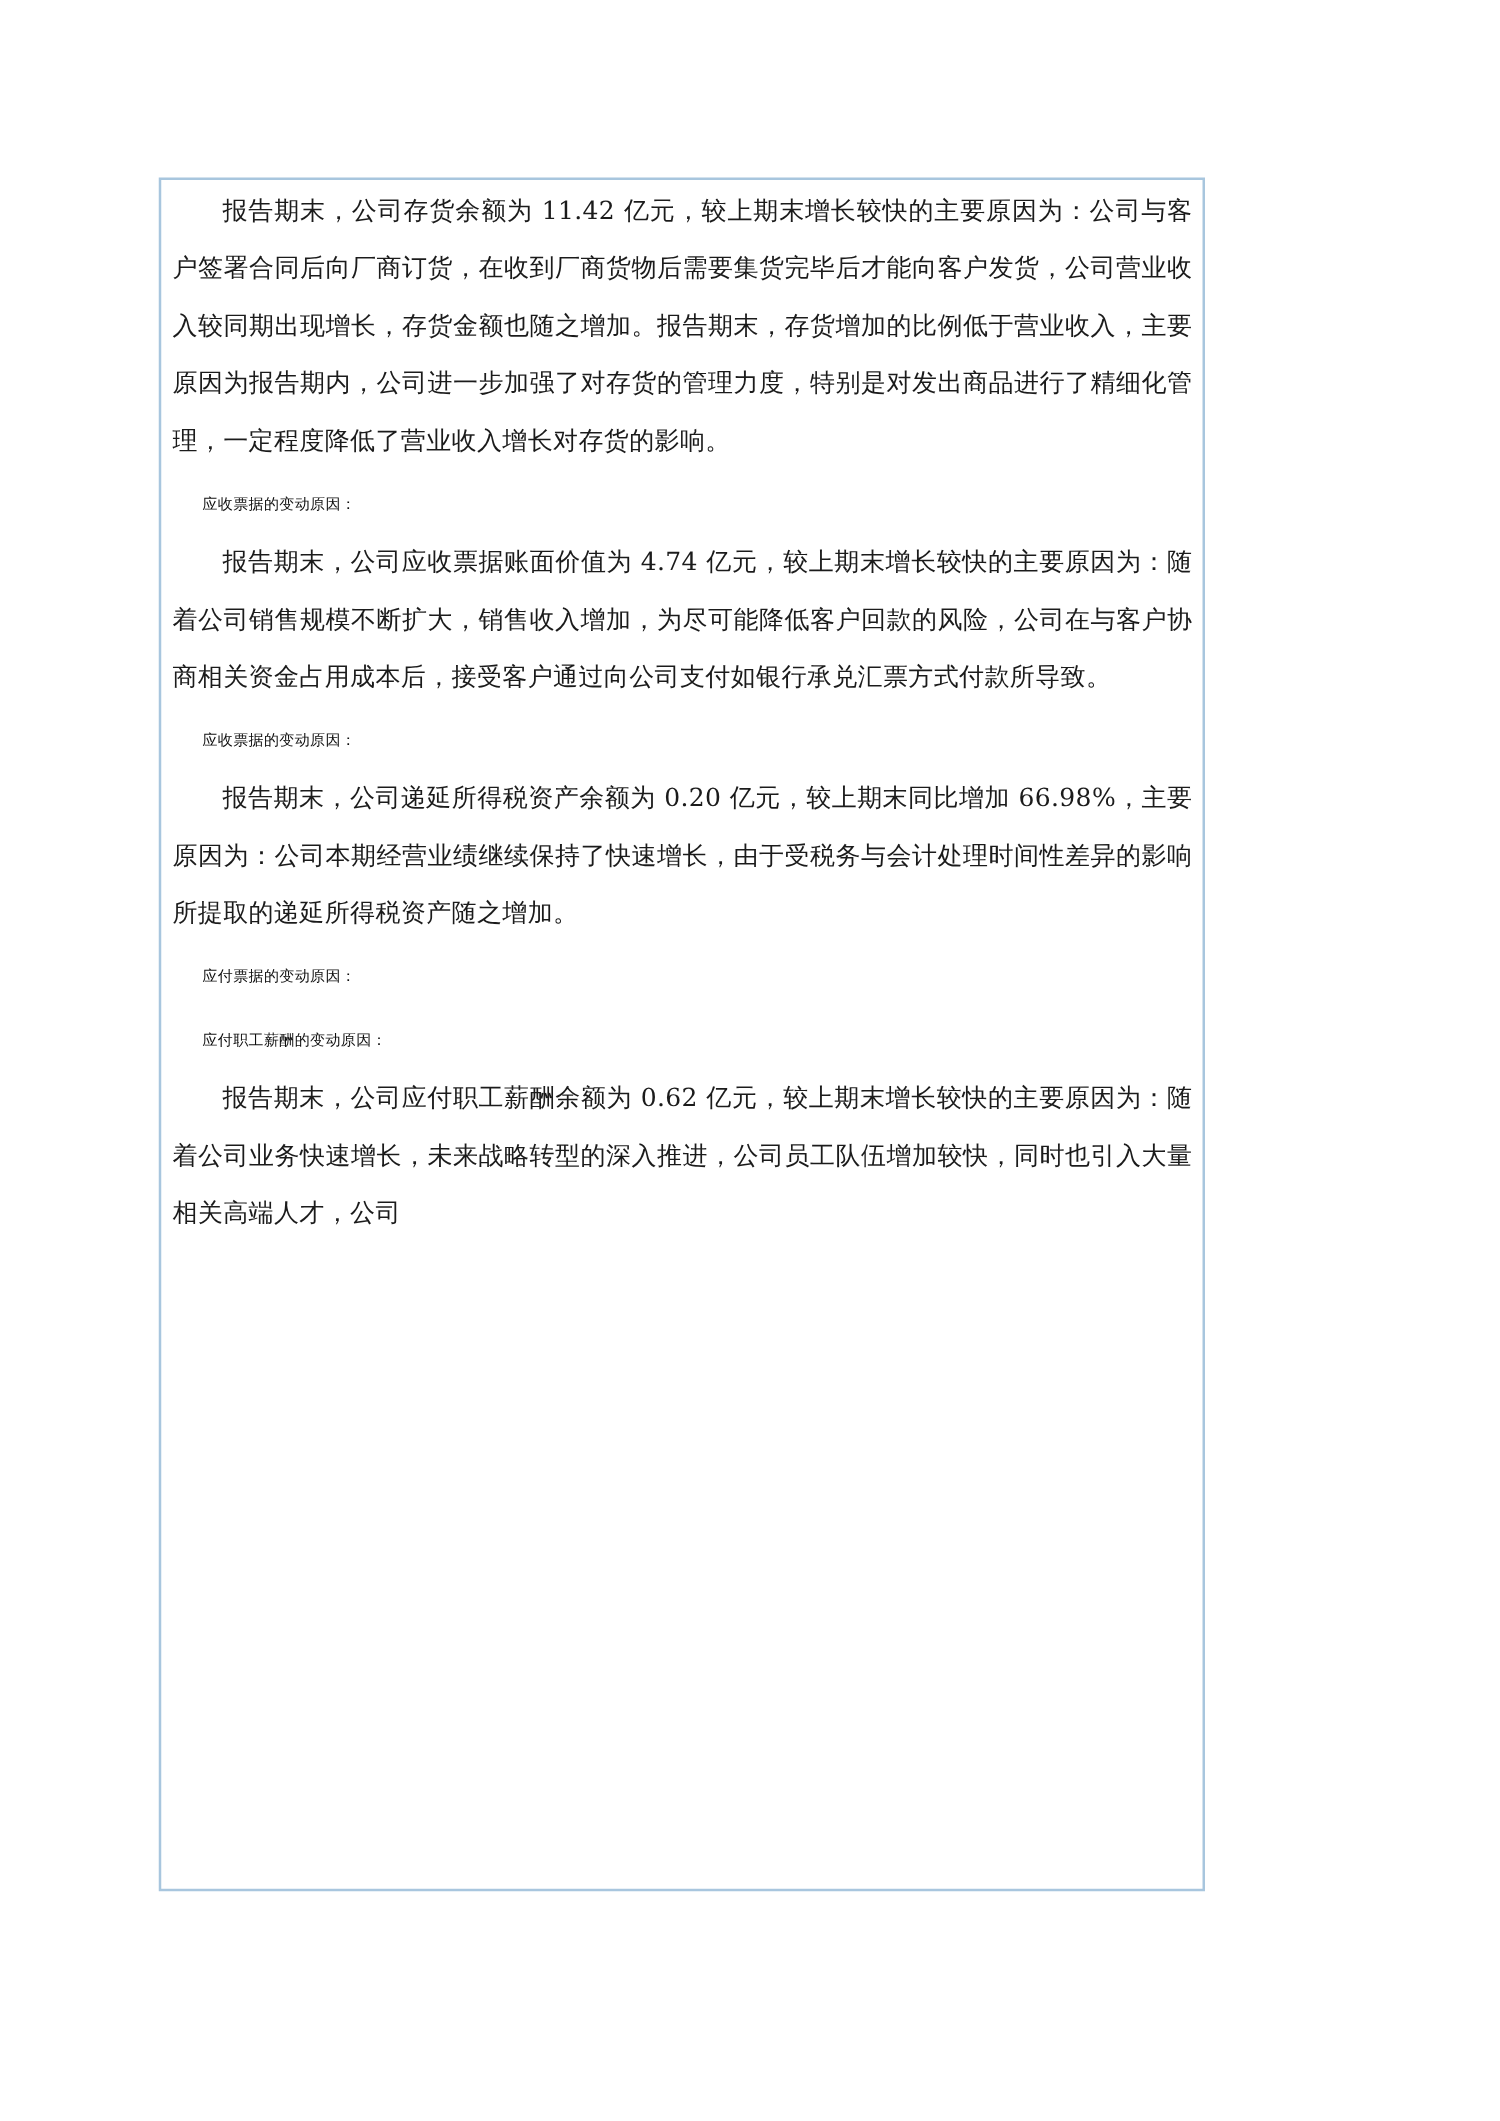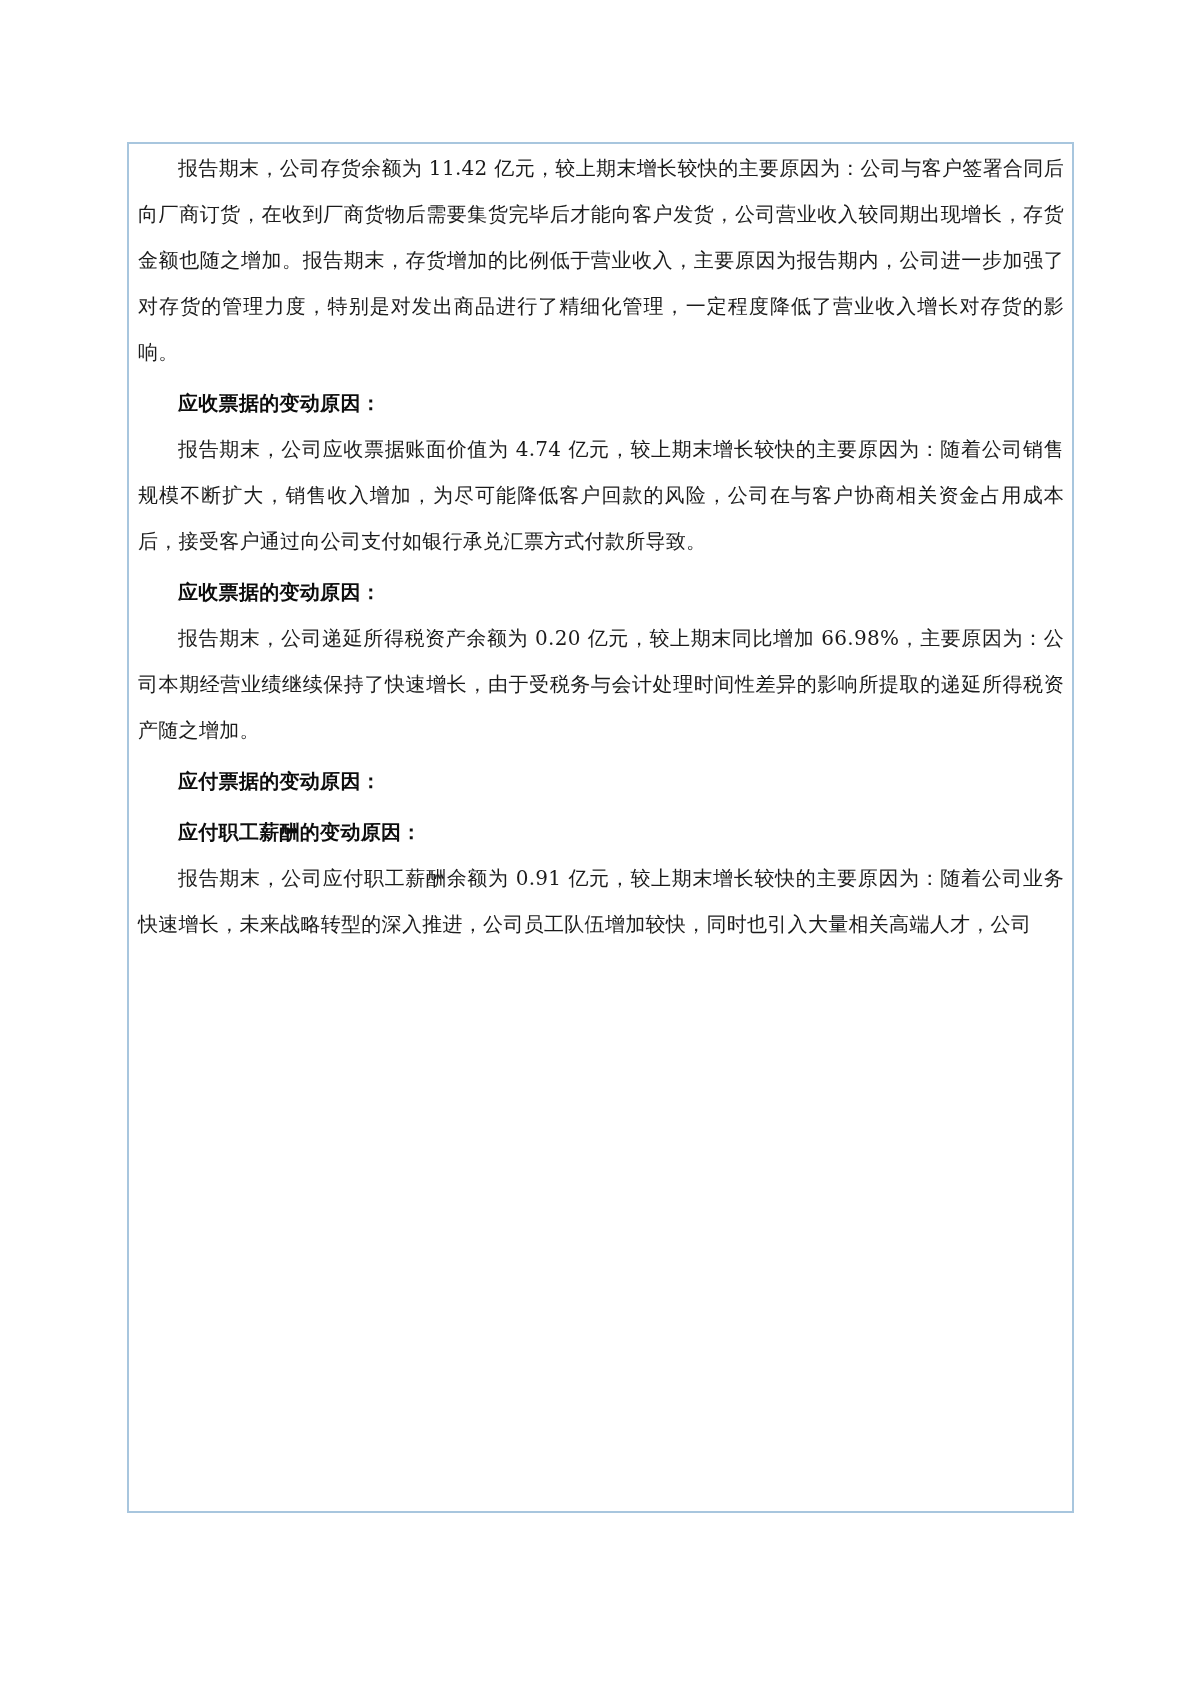--- a/index.html
+++ b/index.html
@@ -10,52 +10,52 @@
   body {
     position: relative;
     width: 1200px;
     height: 1697px;
     font-family: "DejaVu Serif", "Liberation Serif", serif;
   }
   .doc-box {
     position: absolute;
     left: 127px;
     top: 142px;
-    width: 947px;
+    width: 837px;
     height: 1371px;
     box-sizing: border-box;
     border: 2px solid #a8c6de;
     background: #ffffff;
     padding: 1px 8px 0 9px;
     overflow: hidden;
   }
   .para {
     margin: 0;
     font-size: 20px;
     line-height: 46px;
     color: #1b1b1b;
     text-align: justify;
     text-indent: 2em;
     letter-spacing: 0.3px;
   }
   .heading {
     margin: 5px 0 0 0;
-    font-size: 20px;
+    font-size: 12px;
     line-height: 46px;
-    font-weight: bold;
+    font-weight: normal;
     color: #0d0d0d;
     text-indent: 2em;
     letter-spacing: 0.3px;
   }
 </style>
 </head>
 <body>
 
 <div class="doc-box">
   <p class="para">报告期末，公司存货余额为 11.42 亿元，较上期末增长较快的主要原因为：公司与客户签署合同后向厂商订货，在收到厂商货物后需要集货完毕后才能向客户发货，公司营业收入较同期出现增长，存货金额也随之增加。报告期末，存货增加的比例低于营业收入，主要原因为报告期内，公司进一步加强了对存货的管理力度，特别是对发出商品进行了精细化管理，一定程度降低了营业收入增长对存货的影响。</p>
   <p class="heading">应收票据的变动原因：</p>
   <p class="para">报告期末，公司应收票据账面价值为 4.74 亿元，较上期末增长较快的主要原因为：随着公司销售规模不断扩大，销售收入增加，为尽可能降低客户回款的风险，公司在与客户协商相关资金占用成本后，接受客户通过向公司支付如银行承兑汇票方式付款所导致。</p>
   <p class="heading">应收票据的变动原因：</p>
   <p class="para">报告期末，公司递延所得税资产余额为 0.20 亿元，较上期末同比增加 66.98%，主要原因为：公司本期经营业绩继续保持了快速增长，由于受税务与会计处理时间性差异的影响所提取的递延所得税资产随之增加。</p>
   <p class="heading">应付票据的变动原因：</p>
   <p class="heading">应付职工薪酬的变动原因：</p>
-  <p class="para">报告期末，公司应付职工薪酬余额为 0.91 亿元，较上期末增长较快的主要原因为：随着公司业务快速增长，未来战略转型的深入推进，公司员工队伍增加较快，同时也引入大量相关高端人才，公司</p>
+  <p class="para">报告期末，公司应付职工薪酬余额为 0.62 亿元，较上期末增长较快的主要原因为：随着公司业务快速增长，未来战略转型的深入推进，公司员工队伍增加较快，同时也引入大量相关高端人才，公司</p>
 </div>
 
 </body></html>

